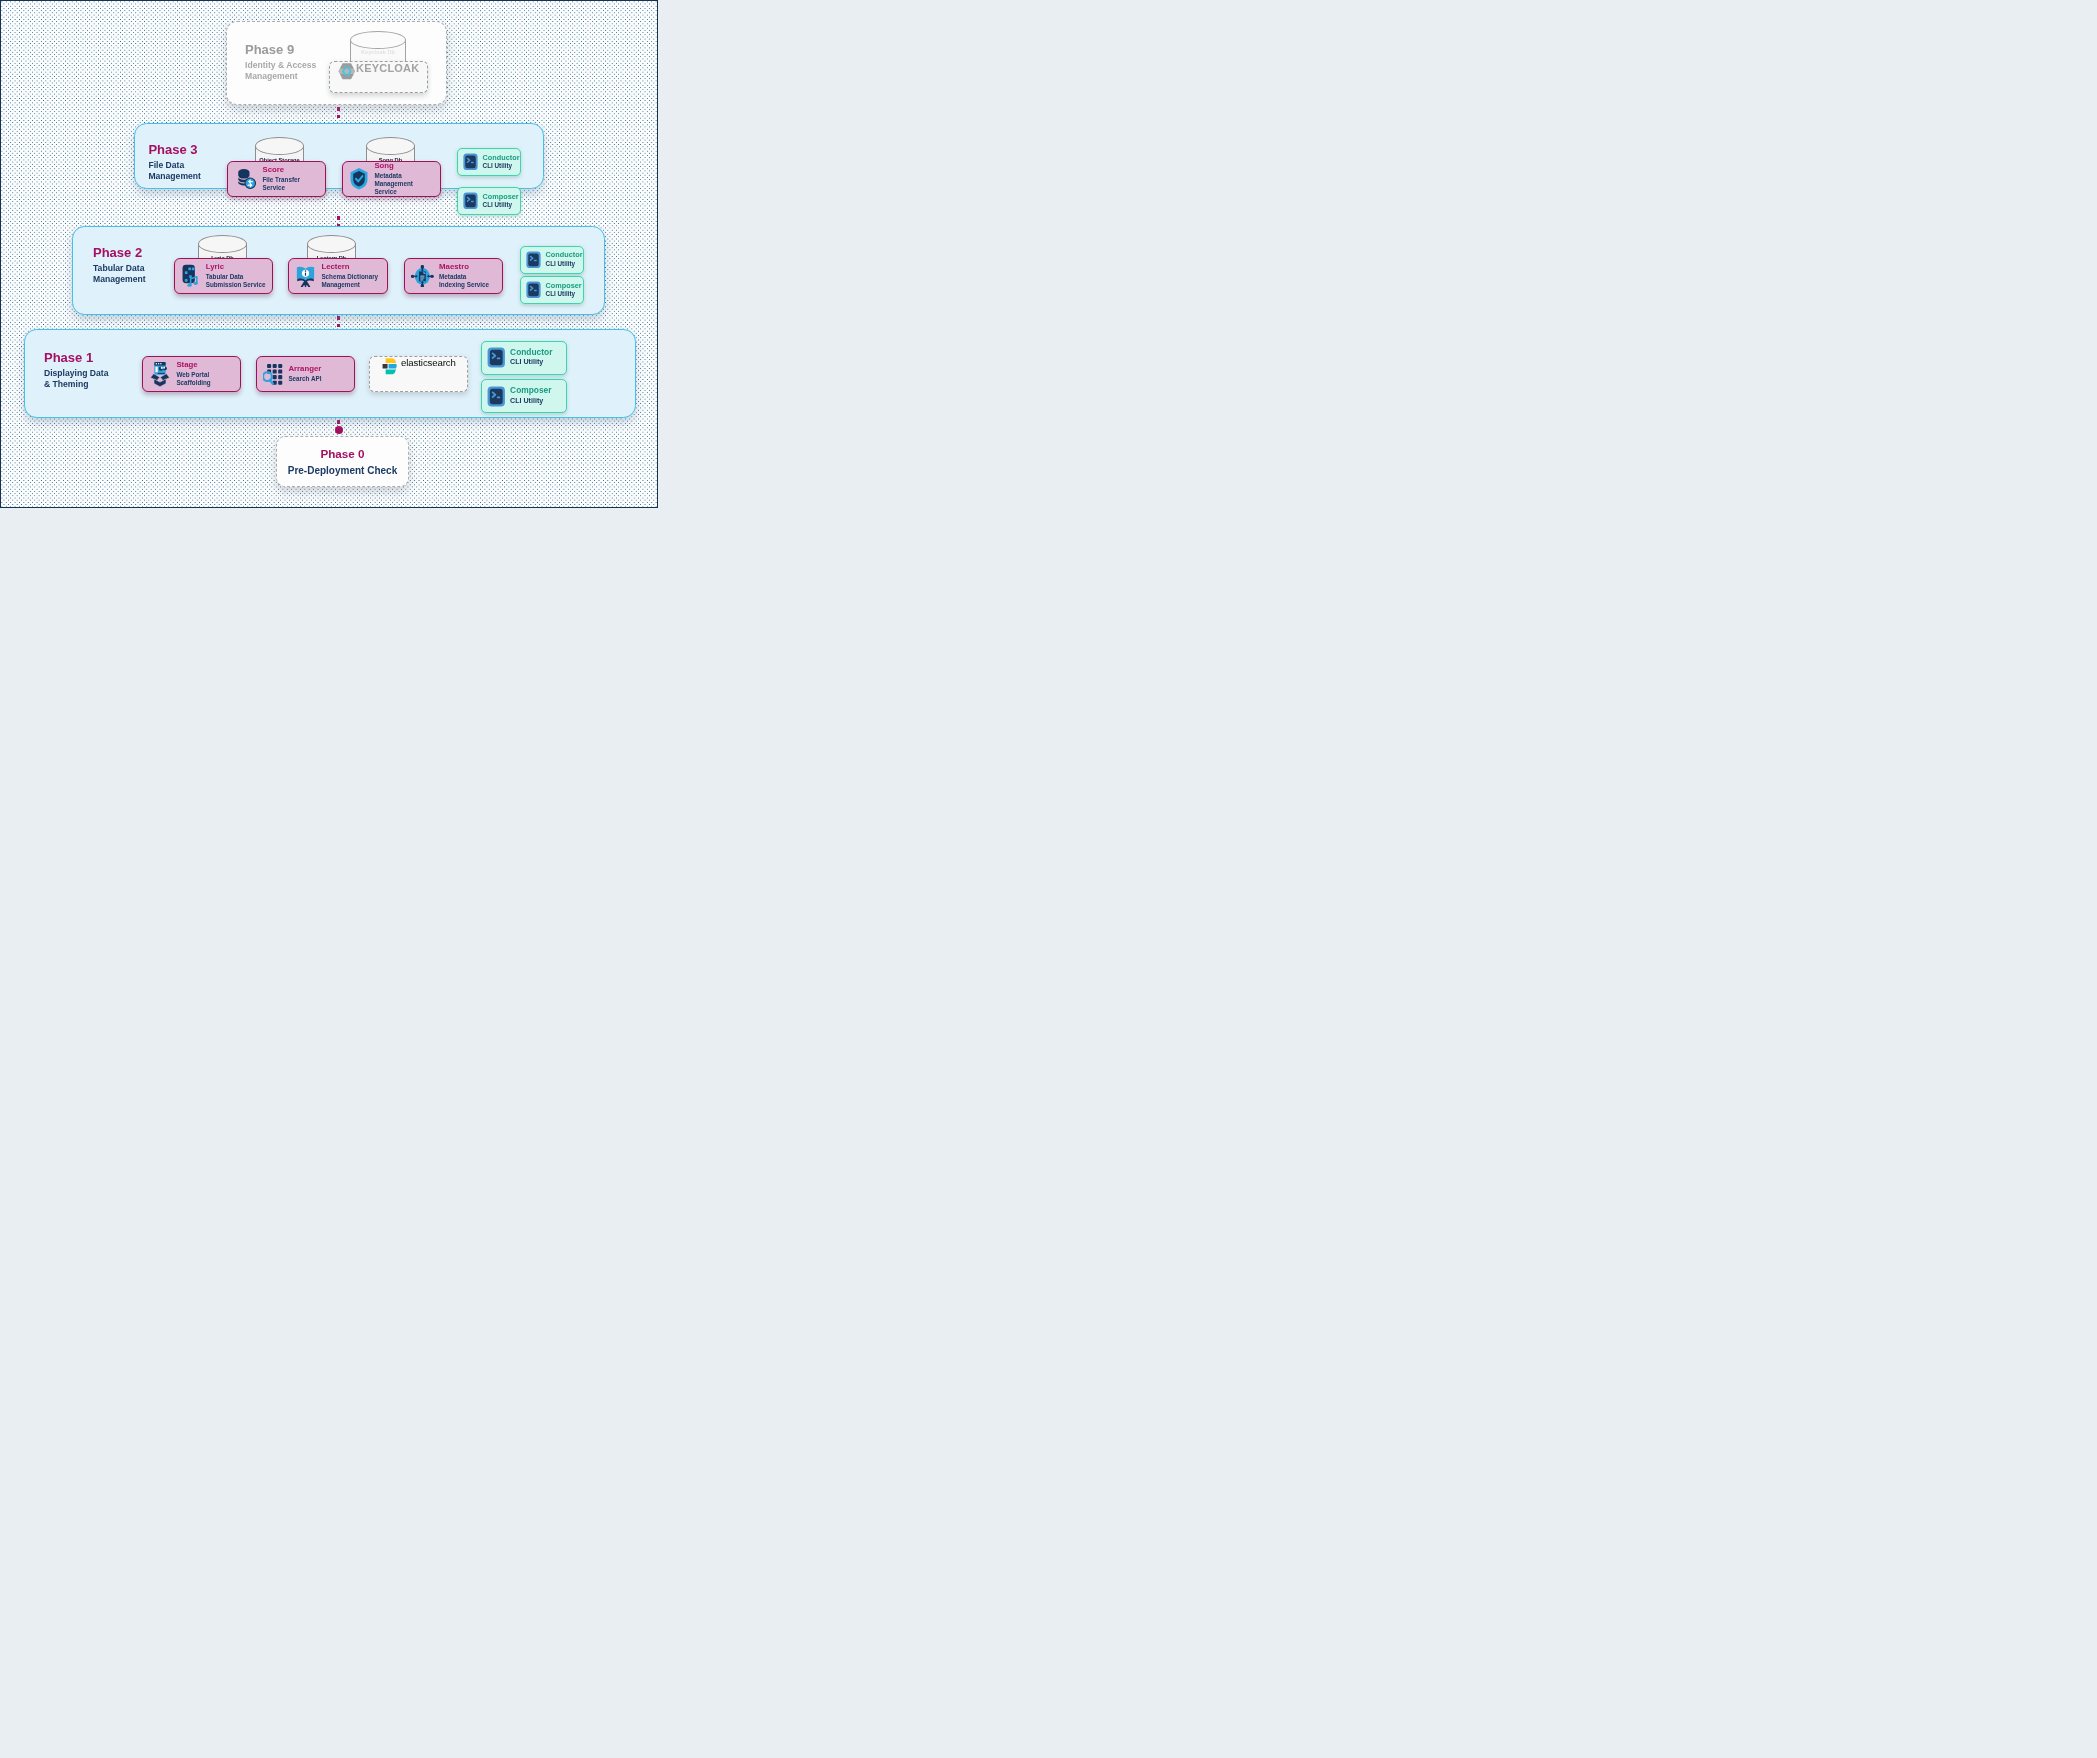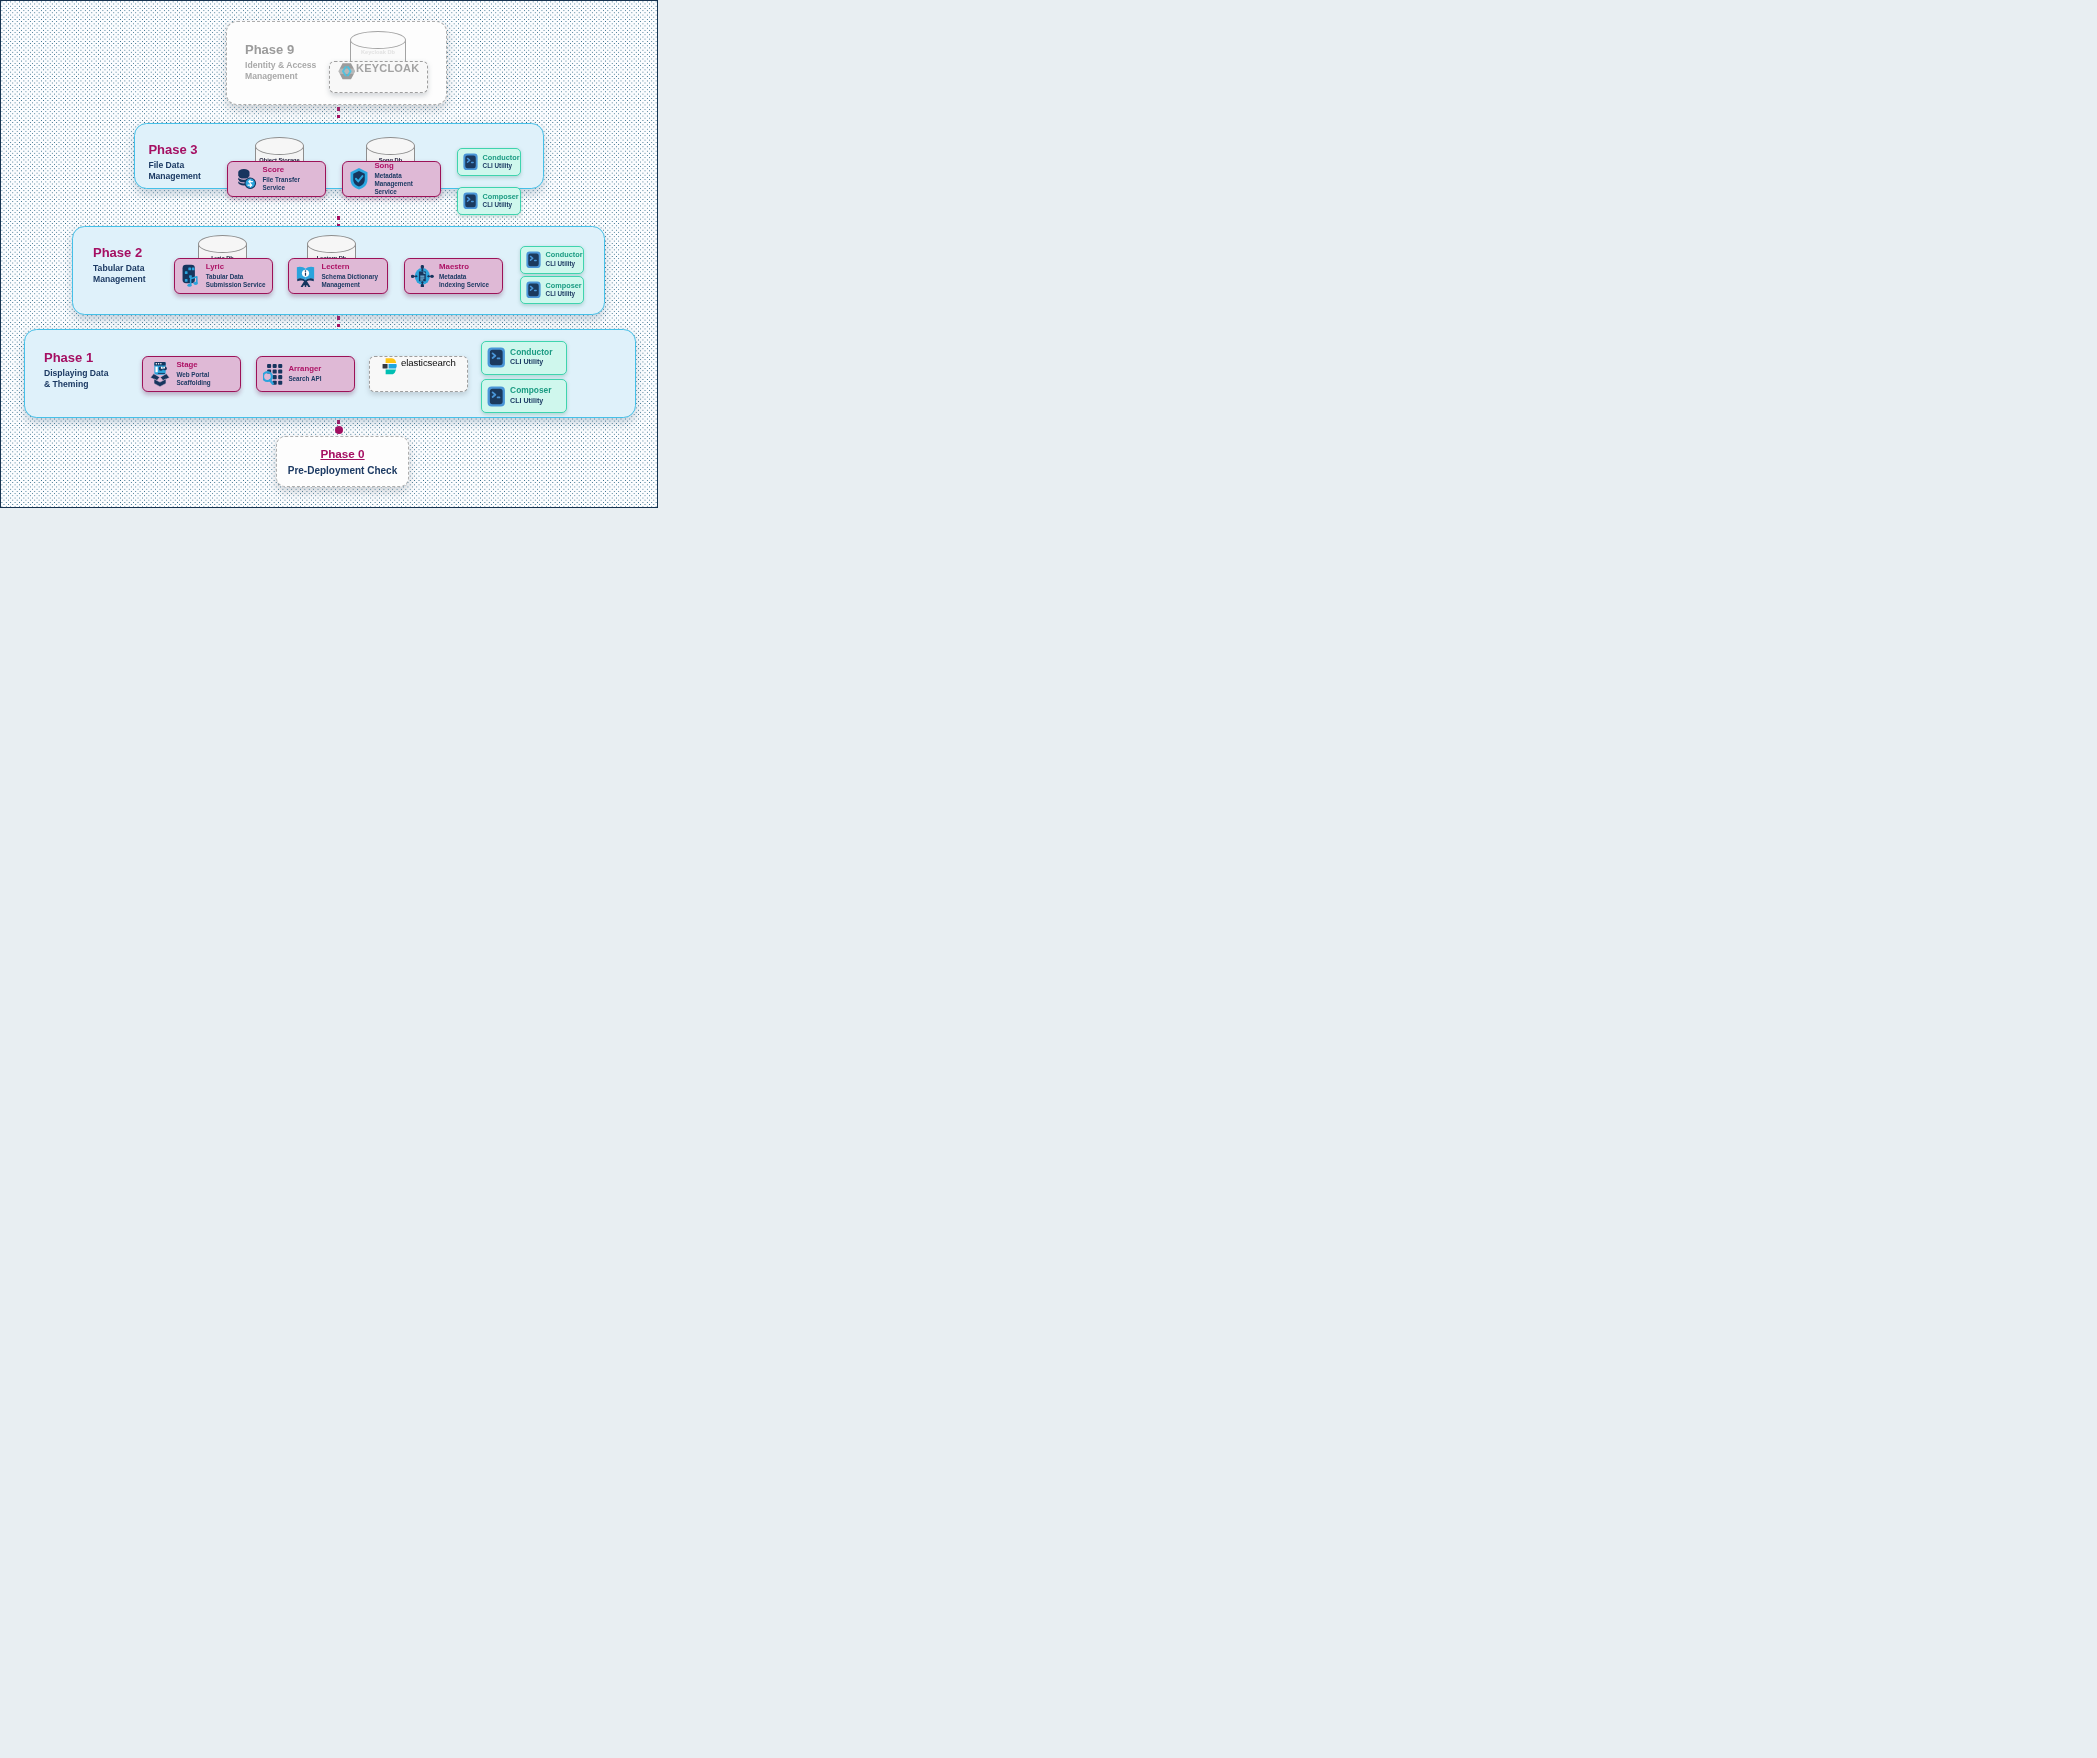--- a/index.html
+++ b/index.html
@@ -51,21 +51,21 @@
   .logo-card{position:absolute;z-index:2;background:#F8F8F8;border:1px dashed #9E9E9E;border-radius:5.5px;
     display:flex;align-items:flex-start;justify-content:center;box-shadow:0 2.1px 5px rgba(120,130,140,.30);}
   .keycloak-text{font-size:11px;font-weight:bold;color:#A2A2A2;letter-spacing:0.2px;margin-left:0.8px;}
   .elastic-text{font-size:9.6px;font-weight:500;color:#0B0B0B;letter-spacing:-0.1px;margin-left:2.9px;}
 
   .vdash{position:absolute;width:2.9px;z-index:0;
     background:repeating-linear-gradient(to bottom,#A50E61 0 3.8px,rgba(0,0,0,0) 3.8px 7.6px);}
   .node-dot{position:absolute;width:8px;height:8px;border-radius:50%;background:#A50E61;z-index:0;}
 
   .phase0-inner{width:100%;text-align:center;padding-top:10px;}
-  .phase0-title{font-size:11.7px;font-weight:bold;color:#A50F62;margin:0;text-decoration:underline;}
+  .phase0-title{font-size:11.7px;font-weight:bold;color:#A50F62;margin:0;}
   .phase0-sub{font-size:10px;font-weight:bold;color:#1C3A63;margin:4.6px 0 0 0;}
   svg{display:block;flex-shrink:0;}
 </style>
 </head>
 <body>
 
 <div class="canvas">
 
   <div class="vdash" style="left:336px;top:106px;height:15px;"></div>
   <div class="vdash" style="left:336px;top:215px;height:10px;"></div>

